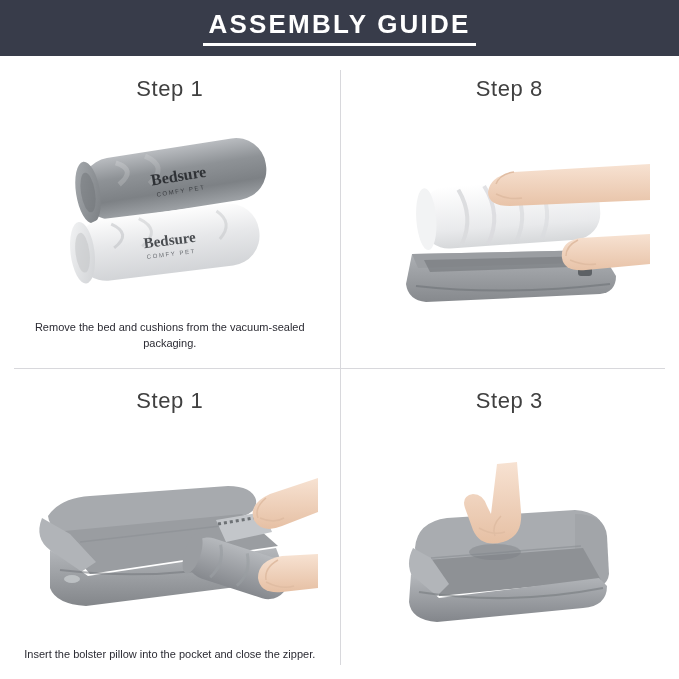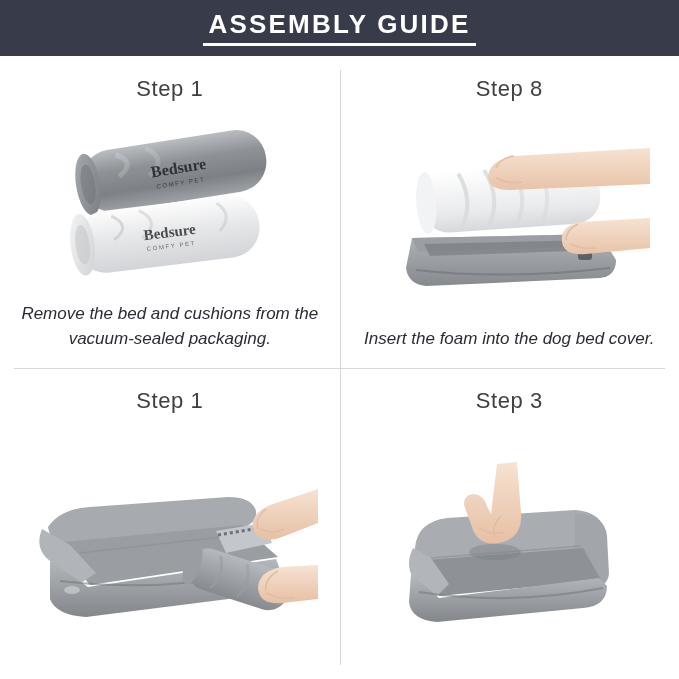--- a/index.html
+++ b/index.html
@@ -86,27 +86,26 @@
   }
   .art {
     flex: 1 1 auto;
     width: 100%;
     display: flex;
     align-items: center;
     justify-content: center;
     min-height: 0;
   }
   .caption {
-    font-size: 17px;
+    font-size: 11px;
     line-height: 1.45;
     color: #2b2b33;
     text-align: center;
     max-width: 300px;
     margin-bottom: 6px;
-    font-style: italic;
   }
 
   svg { display: block; }
 </style>
 </head>
 <body>
 
 <div class="page">
 
   <div class="header">
@@ -214,21 +213,20 @@
             <path d="M132 52 q12 6 26 4" stroke="#e0bda3" stroke-width="1.5" fill="none"></path>
           </g>
 
           <g>
             <path d="M286 92 L216 96 Q196 100 198 116 Q200 130 222 128 L286 122 Z" fill="url(#skin2)"></path>
             <path d="M214 98 q-12 6 -12 16" stroke="#e0bda3" stroke-width="1.5" fill="none"></path>
             <path d="M206 118 q14 6 26 4" stroke="#e0bda3" stroke-width="1.5" fill="none"></path>
           </g>
         </svg>
       </div>
-      <div class="caption">Insert the foam into the dog bed cover.</div>
     </div>
 
     <div class="cell">
       <div class="step-title">Step 1</div>
       <div class="art">
         <svg width="300" height="180" viewBox="0 0 300 180" aria-hidden="true">
           <defs>
             <linearGradient id="bed3" x1="0" y1="0" x2="0" y2="1">
               <stop offset="0%" stop-color="#b4b7bb"></stop>
               <stop offset="100%" stop-color="#83868a"></stop>
@@ -277,20 +275,21 @@
             <path d="M240 76 q14 6 24 0" stroke="#e0bda3" stroke-width="1.5" fill="none"></path>
           </g>
 
           <g>
             <path d="M298 112 L262 114 Q238 118 238 136 Q240 152 262 150 L298 146 Z" fill="url(#skin3)"></path>
             <path d="M258 118 q-14 8 -12 20" stroke="#e0bda3" stroke-width="1.5" fill="none"></path>
             <path d="M246 140 q16 8 28 4" stroke="#e0bda3" stroke-width="1.5" fill="none"></path>
           </g>
         </svg>
       </div>
+      <div class="caption">Insert the bolster pillow into the pocket and close the zipper.</div>
     </div>
 
     <div class="cell">
       <div class="step-title">Step 3</div>
       <div class="art">
         <svg width="280" height="175" viewBox="0 0 280 175" aria-hidden="true">
           <defs>
             <linearGradient id="bed4" x1="0" y1="0" x2="0" y2="1">
               <stop offset="0%" stop-color="#b5b8bc"></stop>
               <stop offset="100%" stop-color="#83868b"></stop>

